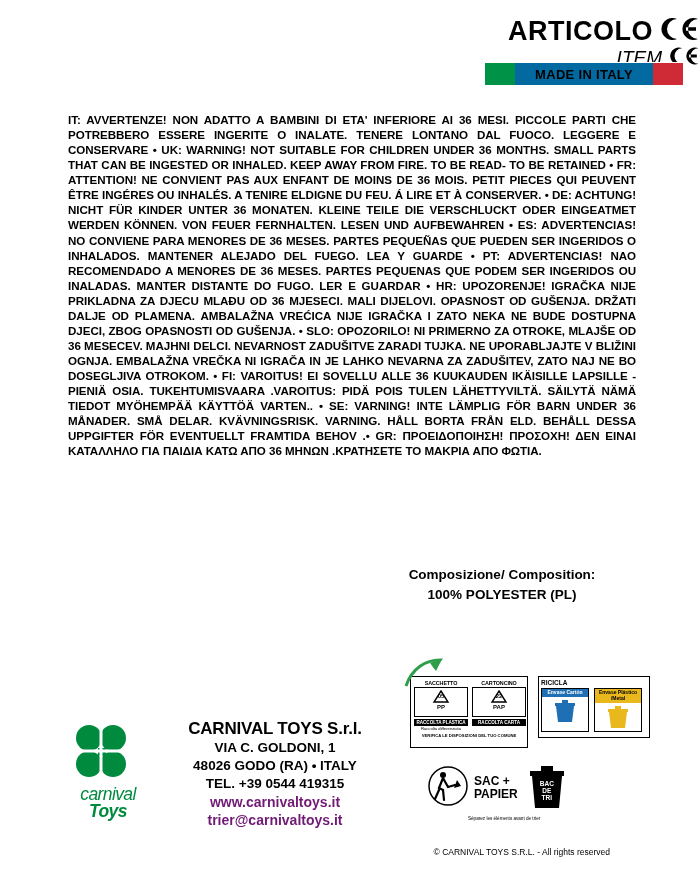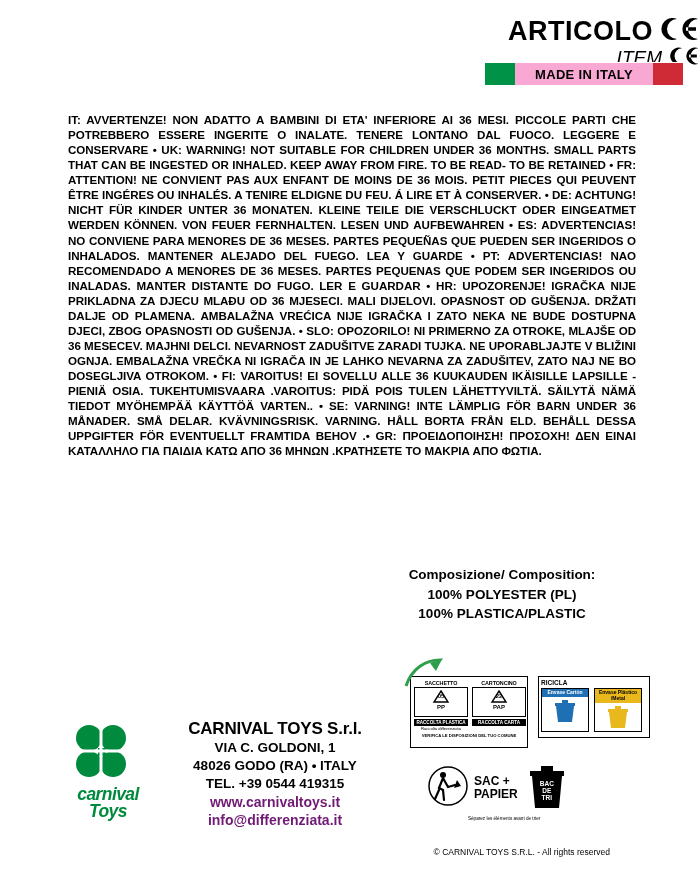--- a/index.html
+++ b/index.html
@@ -51,21 +51,21 @@
     top: 62px;
     right: 16px;
     width: 200px;
     height: 24px;
     display: flex;
     border: 1px solid #ffffff;
     box-sizing: border-box;
   }
   .mii-green { background: #009246; width: 30px; }
   .mii-white {
-    background: #f9a8d4;
+    background: #0369a1;
     flex: 1;
     display: flex;
     align-items: center;
     justify-content: center;
     font-size: 13px;
     font-weight: bold;
     letter-spacing: 0.3px;
   }
   .mii-red { background: #ce2b37; width: 30px; }
 
@@ -151,21 +151,21 @@
   }
   .logo {
     width: 92px;
     text-align: center;
     flex: none;
     margin-top: 4px;
   }
   .clover-wrap { position: relative; width: 88px; height: 64px; }
   .logo-word {
     font-size: 17.5px;
-    font-weight: bold;
+    font-weight: normal;
     font-style: italic;
     color: #008a3e;
     line-height: 0.95;
     letter-spacing: -0.6px;
   }
   .logo-word2 {
     font-size: 17.5px;
     font-weight: bold;
     font-style: italic;
     color: #008a3e;
@@ -231,21 +231,20 @@
     <div class="mii-white">MADE IN ITALY</div>
     <div class="mii-red"></div>
   </div>
 
   <div class="warnings">IT: AVVERTENZE! NON ADATTO A BAMBINI DI ETA' INFERIORE AI 36 MESI. PICCOLE PARTI CHE POTREBBERO ESSERE INGERITE O INALATE. TENERE LONTANO DAL FUOCO. LEGGERE E CONSERVARE • UK: WARNING! NOT SUITABLE FOR CHILDREN UNDER 36 MONTHS. SMALL PARTS THAT CAN BE INGESTED OR INHALED. KEEP AWAY FROM FIRE. TO BE READ- TO BE RETAINED • FR: ATTENTION! NE CONVIENT PAS AUX ENFANT DE MOINS DE 36 MOIS. PETIT PIECES QUI PEUVENT ÊTRE  INGÉRES OU INHALÉS. A TENIRE ELDIGNE DU FEU. Á LIRE ET À CONSERVER. • DE: ACHTUNG! NICHT FÜR KINDER UNTER 36 MONATEN. KLEINE TEILE DIE VERSCHLUCKT ODER EINGEATMET WERDEN KÖNNEN. VON FEUER FERNHALTEN. LESEN UND AUFBEWAHREN • ES: ADVERTENCIAS! NO CONVIENE PARA MENORES DE 36 MESES. PARTES PEQUEÑAS QUE PUEDEN SER INGERIDOS O INHALADOS. MANTENER ALEJADO DEL FUEGO. LEA Y GUARDE • PT: ADVERTENCIAS! NAO RECOMENDADO A MENORES DE 36 MESES. PARTES PEQUENAS QUE PODEM SER INGERIDOS OU INALADAS. MANTER DISTANTE DO FUGO. LER E GUARDAR • HR: UPOZORENJE! IGRAČKA NIJE PRIKLADNA ZA DJECU MLAĐU OD 36 MJESECI. MALI DIJELOVI. OPASNOST OD GUŠENJA. DRŽATI DALJE OD PLAMENA. AMBALAŽNA VREĆICA NIJE IGRAČKA I ZATO NEKA NE BUDE DOSTUPNA DJECI, ZBOG OPASNOSTI OD GUŠENJA. • SLO: OPOZORILO! NI PRIMERNO ZA OTROKE, MLAJŠE OD 36 MESECEV. MAJHNI DELCI. NEVARNOST ZADUŠITVE ZARADI TUJKA. NE UPORABLJAJTE V BLIŽINI OGNJA. EMBALAŽNA VREČKA NI IGRAČA IN JE LAHKO NEVARNA ZA ZADUŠITEV, ZATO NAJ NE BO DOSEGLJIVA OTROKOM. • FI: VAROITUS! EI SOVELLU ALLE 36 KUUKAUDEN IKÄISILLE LAPSILLE - PIENIÄ OSIA. TUKEHTUMISVAARA .VAROITUS: PIDÄ POIS TULEN LÄHETTYVILTÄ. SÄILYTÄ NÄMÄ TIEDOT MYÖHEMPÄÄ KÄYTTÖÄ VARTEN.. • SE: VARNING! INTE LÄMPLIG FÖR BARN UNDER 36 MÅNADER. SMÅ DELAR. KVÄVNINGSRISK. VARNING. HÅLL BORTA FRÅN ELD. BEHÅLL DESSA UPPGIFTER FÖR EVENTUELLT FRAMTIDA BEHOV .• GR: ΠPOEIΔOΠOIHΣH! ΠΡΟΣΟΧΗ! ΔΕΝ ΕΙΝΑΙ ΚΑΤΑΛΛΗΛΟ ΓΙΑ ΠΑΙΔΙΑ ΚΑΤΩ ΑΠΟ 36 ΜΗΝΩΝ .ΚΡΑΤΗΣΕΤΕ ΤΟ ΜΑΚΡΙΑ ΑΠΟ ΦΩΤΙΑ.</div>
 
 
   <div class="composition">
     <div>Composizione/ Composition:</div>
     <div>100% POLYESTER (PL)</div>
-    <div>100% PLASTICA/PLASTIC</div>
   </div>
 
   <div class="recycle-area">
 
     <div class="rec-box" style="left:0px; top:0px; width:118px; height:72px; padding:3px;">
       <div style="display:flex; gap:4px;">
         <div style="width:54px;">
           <div class="rec-label">SACCHETTO</div>
           <div class="rec-box" style="position:relative; width:54px; height:30px; margin-top:1px; padding-top:2px;">
             <div style="position:relative; height:14px;">
@@ -353,19 +352,19 @@
       </div>
       <div class="logo-word">carnival</div>
       <div class="logo-word2">Toys</div>
     </div>
     <div class="company-text">
       <div class="company-name">CARNIVAL TOYS S.r.l.</div>
       <div class="company-line">VIA C. GOLDONI, 1</div>
       <div class="company-line">48026 GODO (RA) • ITALY</div>
       <div class="company-line">TEL. +39 0544 419315</div>
       <div class="company-web">www.carnivaltoys.it</div>
-      <div class="company-web">info@differenziata.it</div>
+      <div class="company-web">trier@carnivaltoys.it</div>
     </div>
   </div>
 
   <div class="footer">© CARNIVAL TOYS S.R.L. - All rights reserved</div>
 
 </div>
 
 </body></html>

